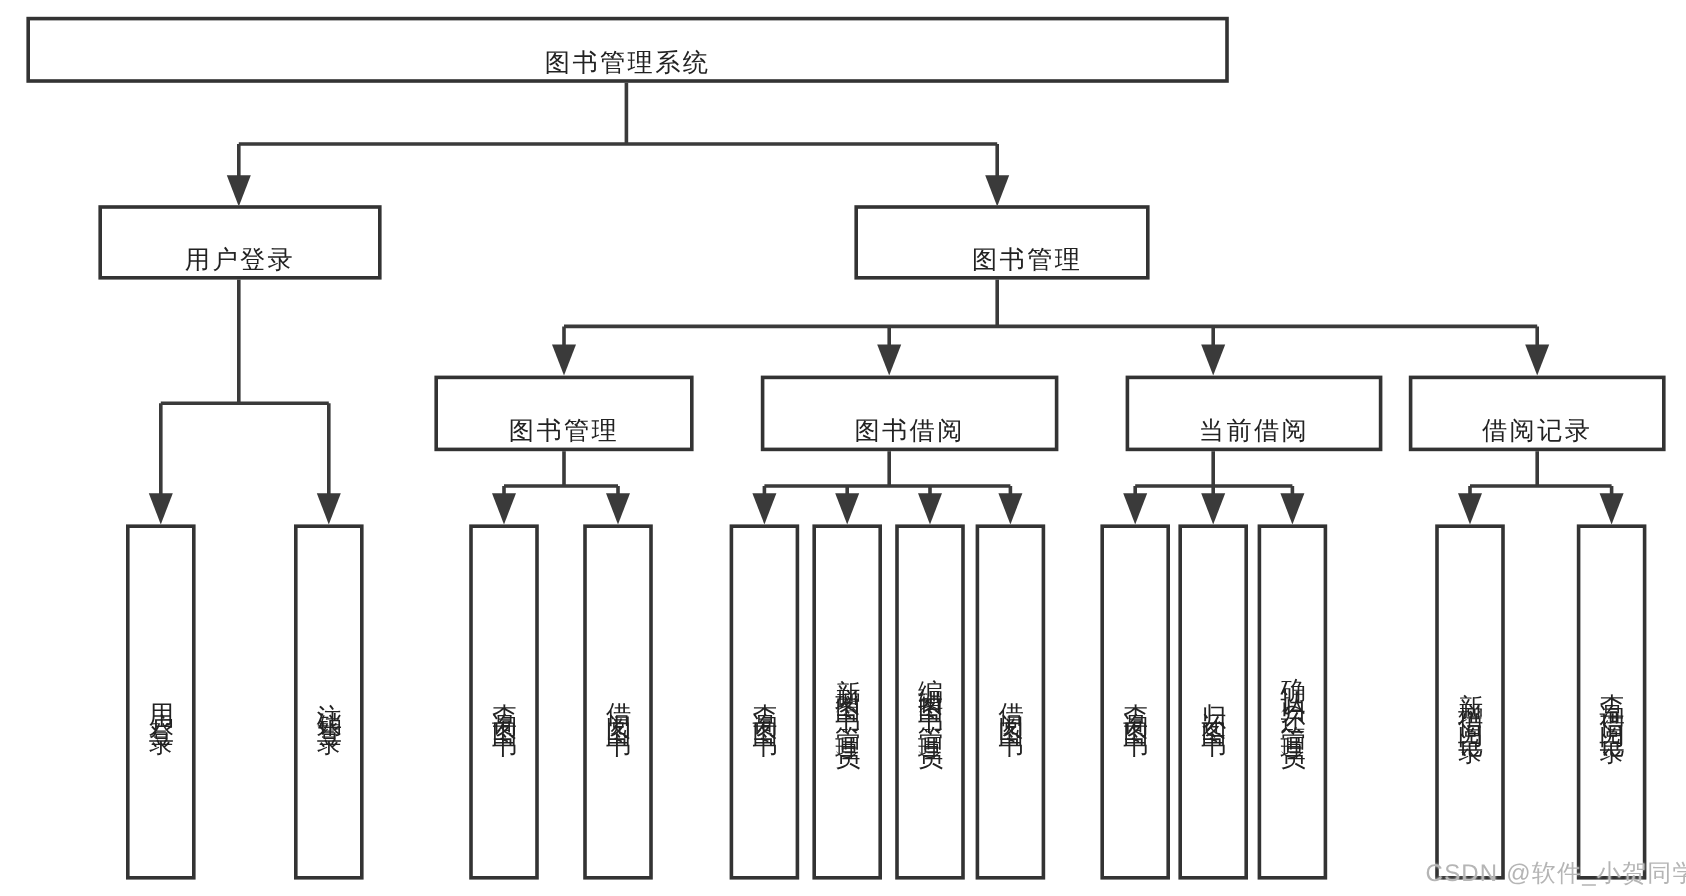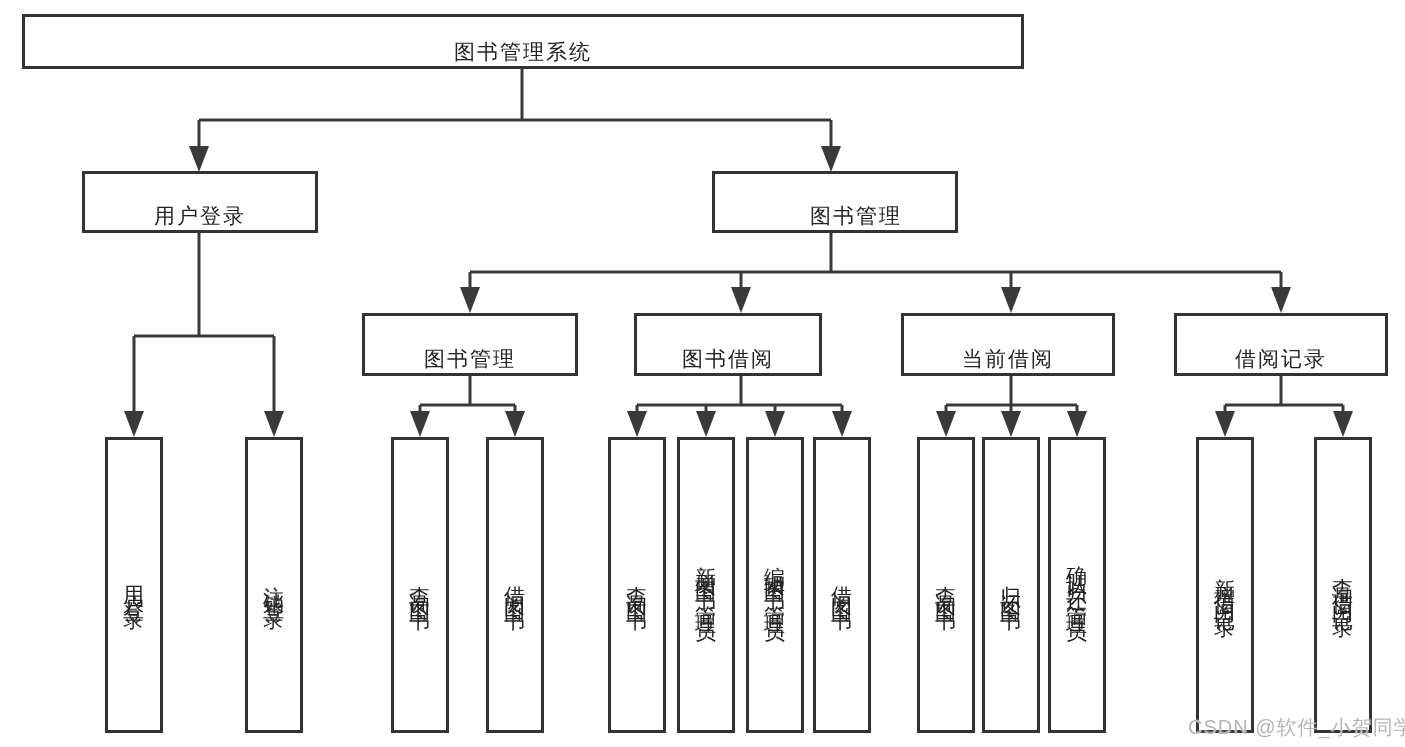--- a/index.html
+++ b/index.html
@@ -23,22 +23,22 @@
     font-size:21px;
     letter-spacing:2px;
     white-space:nowrap;
     z-index:2;
   }
   .root{left:22px;top:14px;width:1002px;height:55px;}
   .l2a{left:82px;top:171px;width:236px;height:62px;}
   .l2b{left:712px;top:171px;width:246px;height:62px;padding-left:42px;}
   .l3{top:313px;height:63px;}
   .l3a{left:362px;width:216px;}
-  .l3b{left:634px;width:188px;}
-  .l3c{left:901px;width:214px;}
+  .l3b{left:634px;width:248px;}
+  .l3c{left:938px;width:214px;}
   .l3d{left:1174px;width:214px;}
   .leaf{
     position:absolute;
     top:437px;width:58px;height:296px;
     box-sizing:border-box;
     background:#ffffff;
     border:3px solid #333333;
     display:flex;align-items:center;justify-content:center;
     z-index:2;
   }

